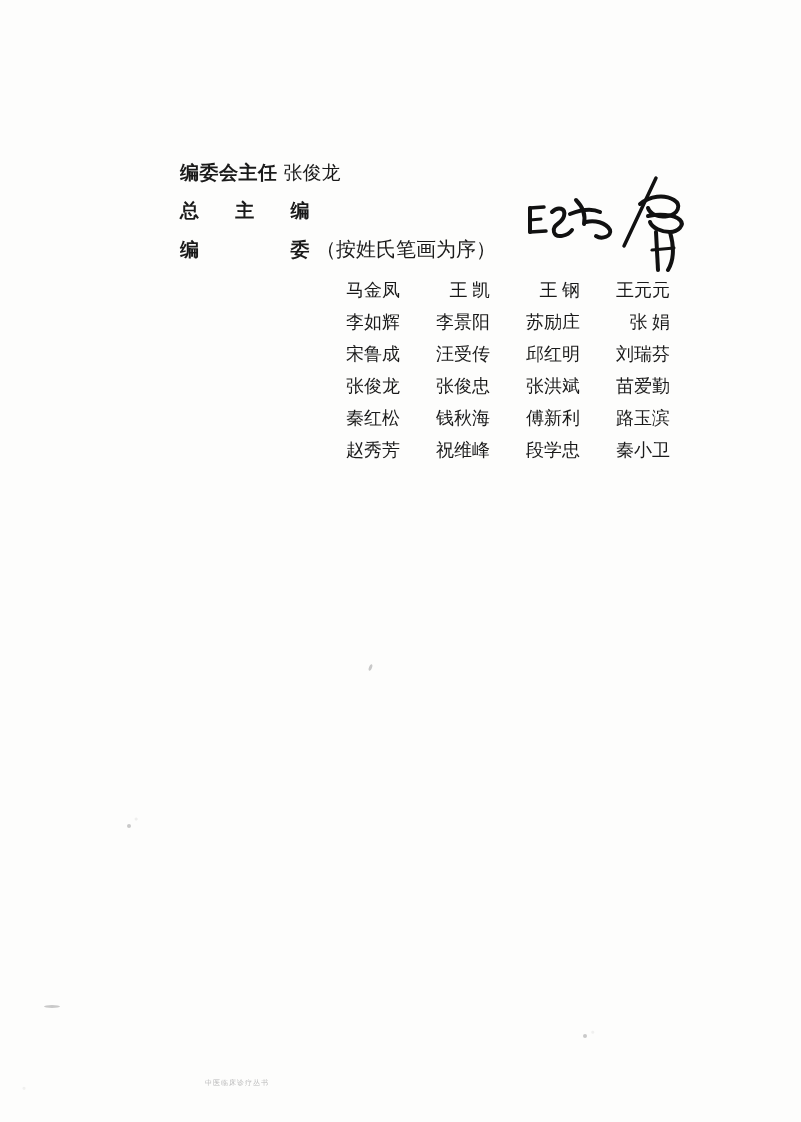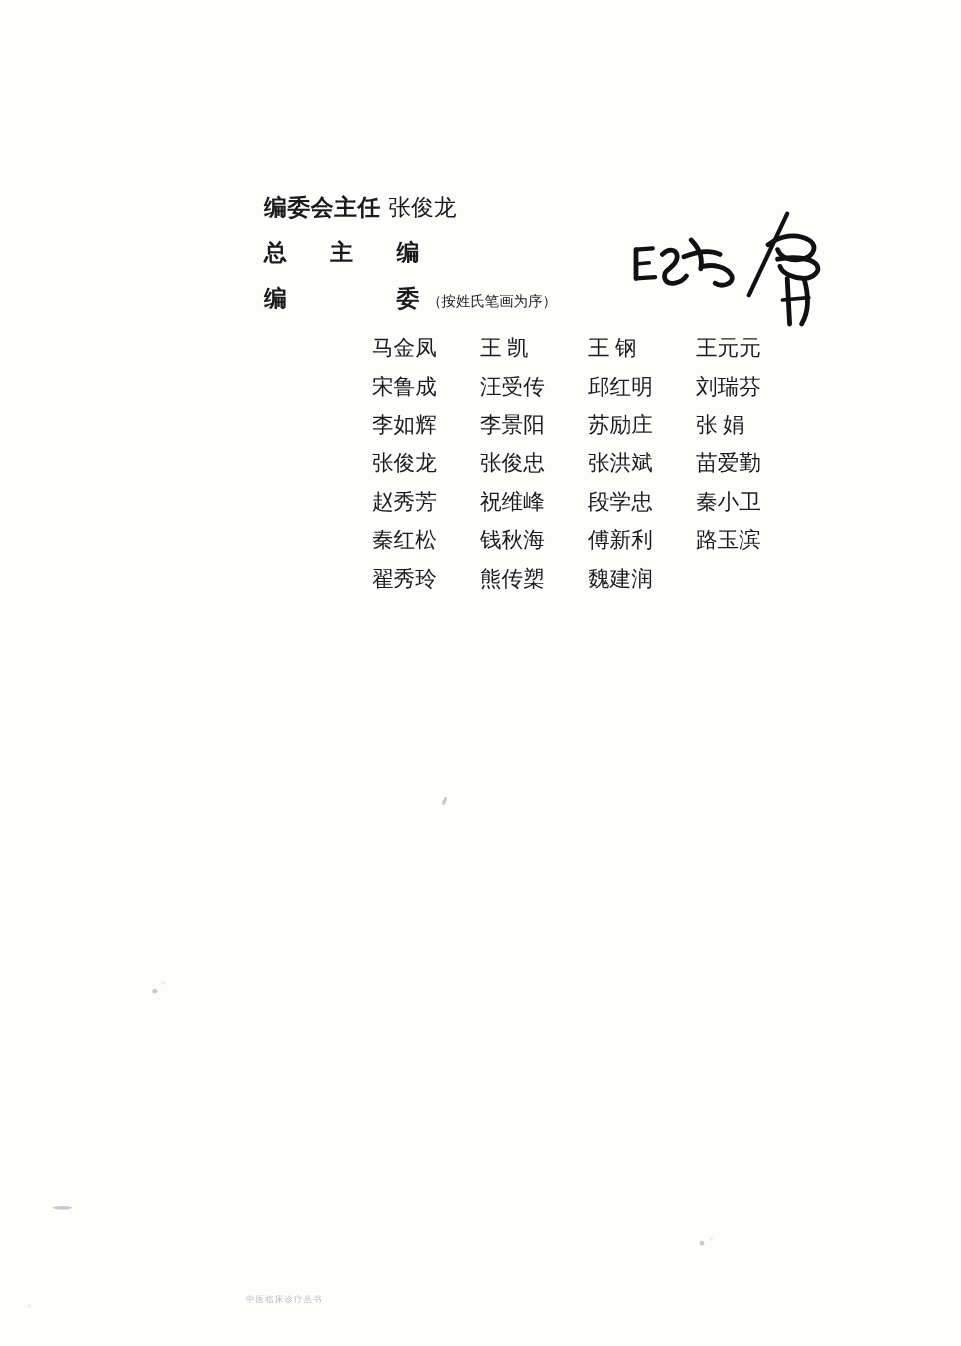--- a/index.html
+++ b/index.html
@@ -30,21 +30,20 @@
       radial-gradient(circle at 74% 92%, rgba(0,0,0,0.05) 0 1px, transparent 2px),
       radial-gradient(circle at 17% 73%, rgba(0,0,0,0.06) 0 1px, transparent 2px);
     pointer-events: none;
   }
 
   .masthead {
     position: absolute;
     left: 180px;
     top: 160px;
     width: 520px;
-    margin-left: 40px;
   }
   .row {
     display: flex;
     align-items: baseline;
     margin-bottom: 12px;
   }
   .label {
     font-weight: bold;
     font-size: 19px;
     letter-spacing: 0.5px;
@@ -55,39 +54,39 @@
   .value {
     font-size: 19px;
     margin-left: 6px;
     white-space: nowrap;
   }
   .value .gap {
     display: inline-block;
     width: 26px;
   }
   .note {
-    font-size: 12px;
+    font-size: 20px;
     margin-left: 6px;
   }
 
   .committee {
     position: absolute;
     left: 310px;
     top: 278px;
     width: 360px;
   }
   .name-row {
     display: flex;
     margin-bottom: 8px;
   }
   .name {
     width: 90px;
     font-size: 18px;
     letter-spacing: 0px;
-    text-align: left;
+    text-align: right;
     white-space: nowrap;
   }
 
   .signature {
     position: absolute;
     left: 524px;
     top: 150px;
     width: 170px;
     height: 130px;
     pointer-events: none;
@@ -148,60 +147,55 @@
 
     <div class="name-row">
       <span class="name">马金凤</span>
       <span class="name">王 凯</span>
       <span class="name">王 钢</span>
       <span class="name">王元元</span>
     </div>
 
 
     <div class="name-row">
+      <span class="name">李如辉</span>
+      <span class="name">李景阳</span>
+      <span class="name">苏励庄</span>
+      <span class="name">张 娟</span>
+    </div>
+
+    <div class="name-row">
       <span class="name">宋鲁成</span>
       <span class="name">汪受传</span>
       <span class="name">邱红明</span>
       <span class="name">刘瑞芬</span>
     </div>
 
     <div class="name-row">
-      <span class="name">李如辉</span>
-      <span class="name">李景阳</span>
-      <span class="name">苏励庄</span>
-      <span class="name">张 娟</span>
-    </div>
-
-    <div class="name-row">
       <span class="name">张俊龙</span>
       <span class="name">张俊忠</span>
       <span class="name">张洪斌</span>
       <span class="name">苗爱勤</span>
     </div>
 
 
     <div class="name-row">
+      <span class="name">秦红松</span>
+      <span class="name">钱秋海</span>
+      <span class="name">傅新利</span>
+      <span class="name">路玉滨</span>
+    </div>
+
+    <div class="name-row">
       <span class="name">赵秀芳</span>
       <span class="name">祝维峰</span>
       <span class="name">段学忠</span>
       <span class="name">秦小卫</span>
     </div>
 
-    <div class="name-row">
-      <span class="name">秦红松</span>
-      <span class="name">钱秋海</span>
-      <span class="name">傅新利</span>
-      <span class="name">路玉滨</span>
-    </div>
-
-    <div class="name-row">
-      <span class="name">翟秀玲</span>
-      <span class="name">熊传槊</span>
-      <span class="name">魏建润</span>
-    </div>
 
   </div>
 
   <svg class="signature" viewBox="0 0 170 130" xmlns="http://www.w3.org/2000/svg">
     <g fill="none" stroke="#111111" stroke-linecap="round" stroke-linejoin="round">
       <path d="M6,58 L6,82" stroke-width="4"></path>
       <path d="M6,58 L20,57" stroke-width="3.5"></path>
       <path d="M6,70 L17,69" stroke-width="3"></path>
       <path d="M6,82 L22,81" stroke-width="3.5"></path>
       <path d="M28,62 C34,56 42,58 40,66 C38,74 28,74 30,82 C32,89 44,86 48,80" stroke-width="4"></path>

